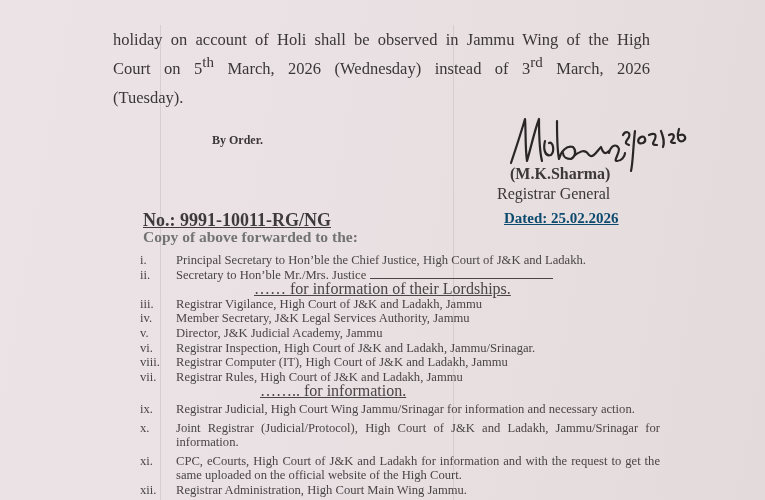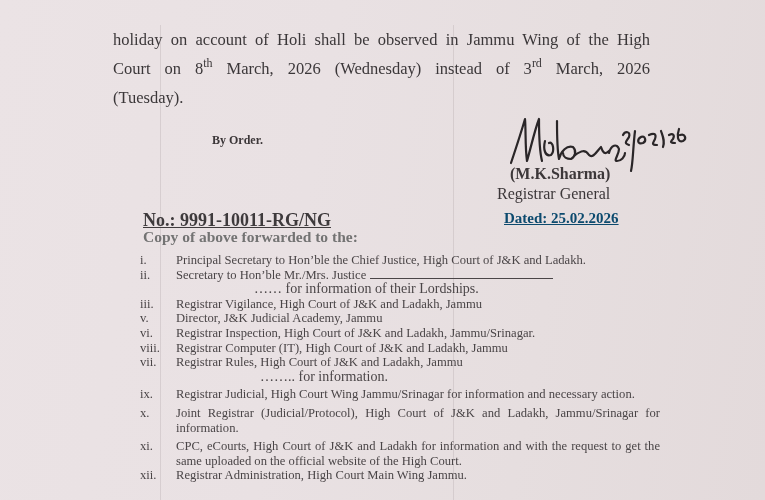--- a/index.html
+++ b/index.html
@@ -39,21 +39,21 @@
     }
     .body-para .line {
       display: block;
       text-align-last: justify;
       white-space: nowrap;
     }
     .body-para .line.last {
       text-align-last: left;
     }
     .body-para sup {
-      font-size: 12px;
+      font-size: 15px;
       vertical-align: 7px;
       line-height: 0;
     }
     .by-order {
       position: absolute;
       left: 212px;
       top: 108px;
       font-size: 12px;
       font-weight: bold;
       color: #3c3739;
@@ -138,39 +138,40 @@
     .recipient .blank {
       display: inline-block;
       width: 183px;
       border-bottom: 1px solid #4a4547;
       height: 10px;
       margin-left: 4px;
       vertical-align: baseline;
     }
     .note {
       padding-left: 114px;
-      font-size: 14px;
+      font-size: 16px;
       line-height: 14.6px;
       color: #4a4547;
+      text-decoration: underline;
     }
     .note.n2 {
       padding-left: 120px;
     }
   </style>
 </head>
 <body>
 
 <div class="page">
 
   <div class="fold" style="left:160px"></div>
   <div class="fold" style="left:453px"></div>
 
   <div class="body-para">
     <span class="line">holiday on account of Holi shall be observed in Jammu Wing of the High</span>
-    <span class="line"><span>Court on 8</span><sup>th</sup><span> March, 2026 (Wednesday) instead of 3</span><sup>rd</sup><span> March, 2026</span></span>
+    <span class="line"><span>Court on 5</span><sup>th</sup><span> March, 2026 (Wednesday) instead of 3</span><sup>rd</sup><span> March, 2026</span></span>
     <span class="line last">(Tuesday).</span>
   </div>
 
   <div class="by-order">By Order.</div>
 
   <svg class="signature" viewBox="0 0 185 62" fill="none" stroke="#2a2628" stroke-width="2.2" stroke-linecap="round" stroke-linejoin="round">
     <path d="M6 52 C 10 40, 16 22, 20 8 C 21 20, 20 36, 22 50 C 26 36, 30 18, 34 8 C 34 22, 34 38, 37 50"></path>
     <path d="M40 30 C 38 38, 40 46, 46 44 C 50 40, 48 30, 44 32"></path>
     <path d="M52 10 C 52 24, 52 38, 54 48 C 56 40, 62 34, 68 36 C 72 40, 70 46, 66 48 C 62 48, 58 46, 58 42"></path>
     <path d="M70 44 C 76 40, 80 38, 84 44 C 88 48, 92 40, 96 36 C 98 42, 100 44, 104 40"></path>
@@ -200,20 +201,24 @@
     <li class="recipient">
       <span class="num">ii.</span>
       <span class="text"><span>Secretary to Hon’ble Mr./Mrs. Justice</span><span class="blank"></span></span>
     </li>
     <li class="note">…… for information of their Lordships.</li>
     <li class="recipient">
       <span class="num">iii.</span>
       <span class="text">Registrar Vigilance, High Court of J&amp;K and Ladakh, Jammu</span>
     </li>
     <li class="recipient">
+      <span class="num">iv.</span>
+      <span class="text">Member Secretary, J&amp;K Legal Services Authority, Jammu</span>
+    </li>
+    <li class="recipient">
       <span class="num">v.</span>
       <span class="text">Director, J&amp;K Judicial Academy, Jammu</span>
     </li>
     <li class="recipient">
       <span class="num">vi.</span>
       <span class="text">Registrar Inspection, High Court of J&amp;K and Ladakh, Jammu/Srinagar.</span>
     </li>
     <li class="recipient">
       <span class="num">viii.</span>
       <span class="text">Registrar Computer (IT), High Court of J&amp;K and Ladakh, Jammu</span>

